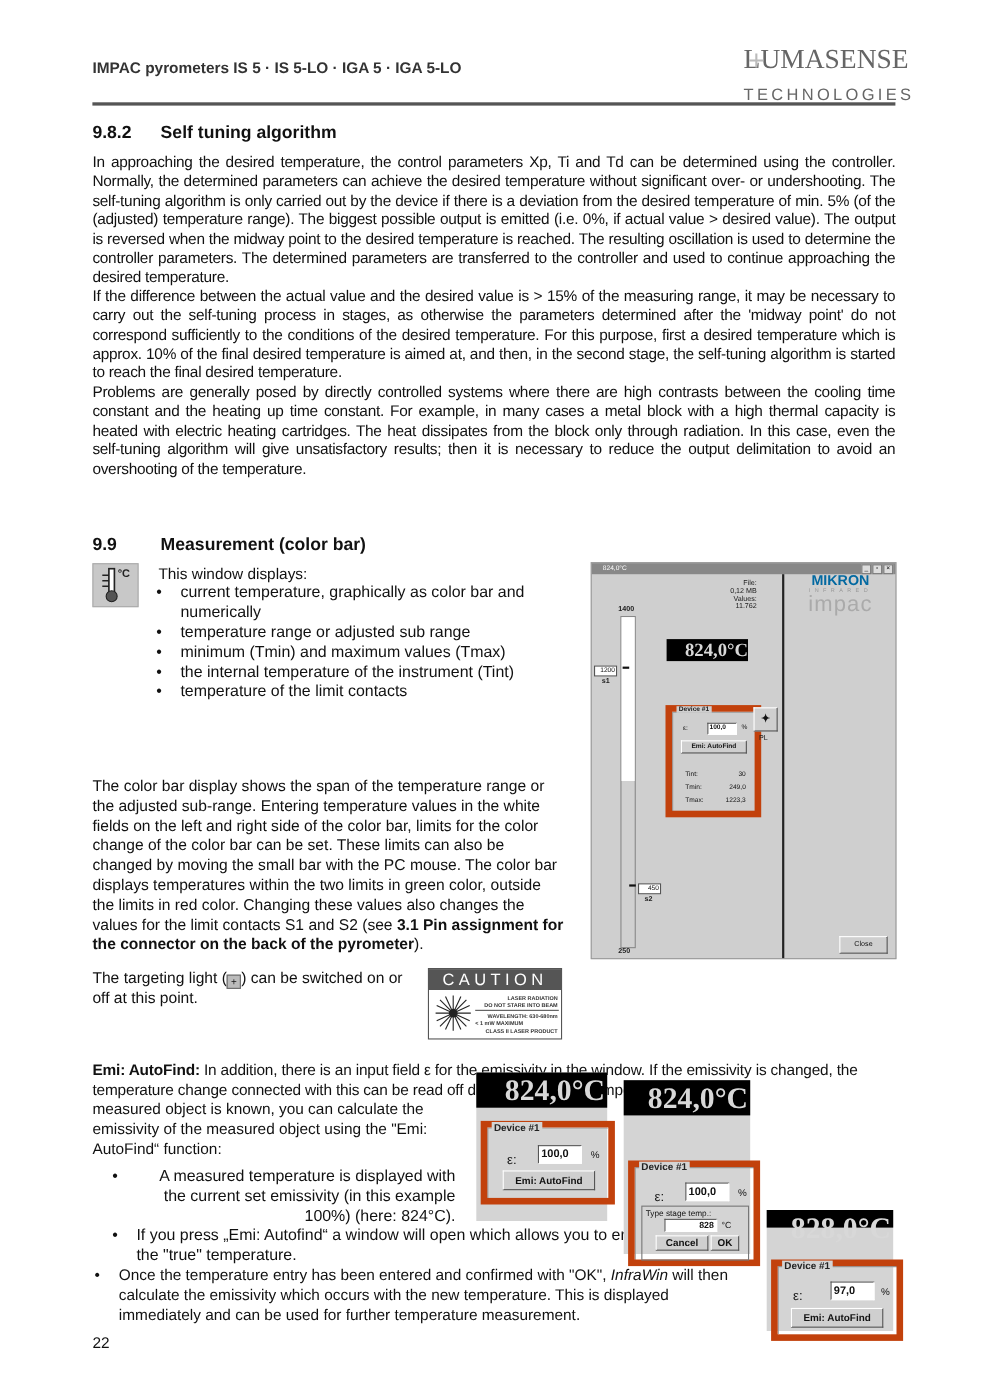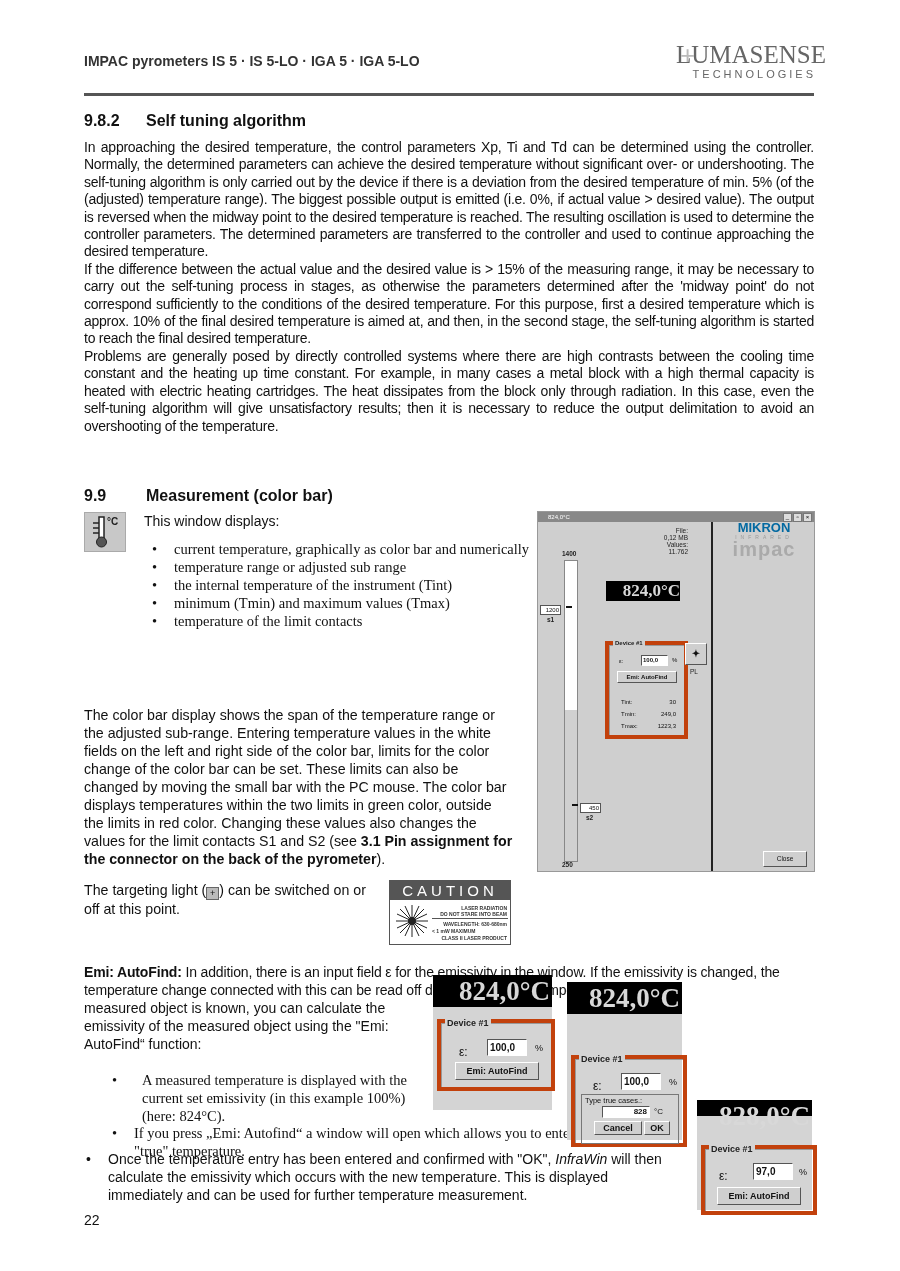--- a/index.html
+++ b/index.html
@@ -2,45 +2,45 @@
 <html><head>
 <meta charset="utf-8">
 <style>
   html, body { margin:0; padding:0; background:#fff; }
   body { width:900px; height:1271px; position:relative; overflow:hidden;
          font-family:"Liberation Sans", sans-serif; color:#111; }
   .abs { position:absolute; }
   .hdr-title { left:84px; top:53px; font-size:14px; font-weight:bold; color:#333; }
   .logo { left:676px; top:42px; width:140px; text-align:right; }
   .logo .brand { font-family:"Liberation Serif", serif; font-size:25px; color:#666; letter-spacing:0px; line-height:26px; }
-  .logo .tech { font-size:11px; letter-spacing:3px; color:#666; line-height:12px; }
+  .logo .tech { font-size:15px; letter-spacing:3px; color:#666; line-height:12px;margin-top:13px; }
   .logo .plus { position:absolute; left:4px; top:-2px; font-size:26px; color:#bbb; font-weight:100; }
   .hr { left:84px; top:93px; width:730px; height:3px; background:#555; }
   h3 { margin:0; font-size:16px; font-weight:bold; }
   .sec-num { display:inline-block; width:62px; }
   p.just { margin:0; font-size:14px; line-height:17.4px; text-align:justify; }
   .body1 { left:84px; top:139px; width:730px; }
   .txt { font-size:14px; line-height:18px; }
-  ul.bul { margin:10px; padding:0 0 0 20px; list-style:none;font-family:Liberation Serif, serif; }
+  ul.bul { margin:0; padding:0 0 0 20px; list-style:none; }
   ul.bul li { position:relative; padding-left:0; font-size:14.5px; line-height:18px; }
   ul.bul li::before { content:"\2022"; position:absolute; left:-22px; }
   .icon-therm { left:84px; top:512px; width:40px; height:38px; background:#c8c8c8; border:1px solid #aaa; }
   
   .win { left:537px; top:511px; width:276px; height:359px; background:#cfcfcf; border:1px solid #999; }
   .win-title { height:10px; background:#888; color:#fff; font-size:6px; line-height:10px; padding-left:10px; position:relative; }
   .win-btns { position:absolute; right:2px; top:1px; display:flex; gap:1px; }
   .win-btns span { width:7px; height:7px; background:#ddd; border:1px solid #777; font-size:6px; line-height:7px; color:#000; text-align:center; }
   .sep { position:absolute; left:173px; top:10px; width:2px; height:349px; background:#222; }
   .bar { position:absolute; left:26px; top:48px; width:12px; height:300px; border:1px solid #888; background:#d0d0d0; }
   .bar-fill { position:absolute; left:0; top:0; width:100%; background:#fff; }
   .lbl6 { position:absolute; font-size:6.5px; font-weight:bold; color:#222; }
   .smallbox { position:absolute; width:18px; height:8px; background:#fff; border:1px solid #555; font-size:6px; line-height:8px; text-align:right; padding-right:1px; }
   .tick { position:absolute; width:6px; height:2px; background:#111; }
   .bigtemp { background:#000; color:#d8d8d8; font-family:"Liberation Serif", serif; font-weight:bold; text-align:right; }
-  .group { position:absolute; border:4px solid #c2410c; box-shadow:inset 1px 1px 0 #999; }
+  .group { position:absolute; border:6px solid #c2410c; box-shadow:inset 1px 1px 0 #999; }
   .group-title { position:absolute; top:-5px; left:4px; background:#cfcfcf; padding:0 2px; font-weight:bold; color:#222; }
   .btn { position:absolute; background:#cfcfcf; border:1px solid; border-color:#fff #555 #555 #fff; text-align:center; color:#111; font-weight:bold; }
   .input { position:absolute; background:#fff; border:1px solid; border-color:#555 #fff #fff #555; font-weight:bold; color:#111; }
   .caution { left:389px; top:880px; width:120px; height:63px; border:1px solid #555; background:#fff; }
   .caution .top { background:#555; color:#fff; font-size:15px; letter-spacing:4px; text-align:center; height:19px; line-height:19px; }
   .caution .l { position:absolute; font-size:5px; font-weight:bold; color:#333; text-align:right; right:3px; }
   .mini { position:absolute; background:#d4d4d4; }
   .pagenum { left:84px; top:1212px; font-size:14px; }
 </style>
 </head>
@@ -75,22 +75,22 @@
     <line x1="8" y1="15" x2="14" y2="15" stroke="#222" stroke-width="1.5"></line>
     <line x1="8" y1="20" x2="14" y2="20" stroke="#222" stroke-width="1.5"></line>
     <text x="22" y="12" font-size="10" font-weight="bold" fill="#222" font-family="Liberation Sans, sans-serif">°C</text>
   </svg>
 </div>
 
 <div class="abs txt" style="left:144px; top:512px;">This window displays:</div>
 <ul class="abs bul" style="left:144px; top:530px; width:370px;">
   <li>current temperature, graphically as color bar and numerically</li>
   <li>temperature range or adjusted sub range</li>
+  <li>minimum (Tmin) and maximum values (Tmax)</li>
   <li>the internal temperature of the instrument (Tint)</li>
-  <li>minimum (Tmin) and maximum values (Tmax)</li>
   <li>temperature of the limit contacts</li>
 </ul>
 
 <div class="abs txt" style="left:84px; top:706px; width:430px; font-size:14.2px;"><span>The color bar display shows the span of the temperature range or the adjusted sub-range. Entering temperature values in the white fields on the left and right side of the color bar, limits for the color change of the color bar can be set. These limits can also be changed by moving the small bar with the PC mouse. The color bar displays temperatures within the two limits in green color, outside the limits in red color. Changing these values also changes the values for the limit contacts S1 and S2 (see </span><b>3.1 Pin assignment for the connector on the back of the pyrometer</b><span>).</span></div>
 
 <div class="abs txt" style="left:84px; top:881px; width:295px; font-size:14.2px;"><span>The targeting light (</span><span style="display:inline-block;width:11px;height:11px;background:#bbb;border:1px solid #666;font-size:9px;line-height:11px;text-align:center;vertical-align:-1px;">+</span><span>) can be switched on or off at this point.</span></div>
 
 <div class="abs caution">
   <div class="top">CAUTION</div>
   <svg class="abs" style="left:4px; top:22px;" width="36" height="36" viewBox="0 0 36 36">
@@ -157,31 +157,31 @@
     <div class="abs" style="right:8px; top:66px;">249,0</div>
     <div class="abs" style="left:12px; top:78px;">Tmax:</div>
     <div class="abs" style="right:8px; top:78px;">1223,3</div>
   </div>
   <div class="btn" style="left:147px; top:131px; width:20px; height:20px; line-height:20px; font-size:10px;">✦</div>
   <div class="lbl6" style="left:152px; top:156px; font-weight:normal;">PL</div>
 
   <div class="abs" style="left:180px; top:8px; width:92px; text-align:center;">
     <div style="font-size:13px; font-weight:bold; color:#0369a1;">MIKRON</div>
     <div style="font-size:5px; letter-spacing:4px; color:#999; margin-top:-1px;">INFRARED</div>
-    <div style="font-size:20px; font-weight:bold; color:#aaa; line-height:18px; letter-spacing:1px;">impac</div>
+    <div style="font-size:20px; font-weight:normal; color:#aaa; line-height:18px; letter-spacing:1px;">impac</div>
   </div>
 
   <div class="sep"></div>
   <div class="btn" style="left:225px; top:339px; width:42px; height:14px; line-height:14px; font-size:6.5px; font-weight:normal;">Close</div>
 </div>
 
 <div class="abs txt" style="left:84px; top:963px; width:735px; font-size:14px; letter-spacing:-0.15px;"><b>Emi: AutoFind:</b><span> In addition, there is an input field ε for the emissivity in the window. If the emissivity is changed, the temperature change connected with this can be read off directly. If the true temperature of the</span></div>
 <div class="abs txt" style="left:84px; top:999px; width:330px; font-size:14px;">measured object is known, you can calculate the emissivity of the measured object using the "Emi: AutoFind“ function:</div>
 
-<ul class="abs bul" style="left:104px; top:1061px; width:290px;">
+<ul class="abs bul" style="left:104px; top:1061px; width:290px;text-align:right;">
   <li style="padding-left:8px;">A measured temperature is displayed with the current set emissivity (in this example 100%) (here: 824°C).</li>
 </ul>
 <ul class="abs bul" style="left:104px; top:1114px; width:470px;">
   <li>If you press „Emi: Autofind“ a window will open which allows you to enter the "true" temperature.</li>
 </ul>
 <div class="abs" style="left:84px; top:1150px; width:600px; font-size:14px; line-height:18px; padding-left:24px; box-sizing:border-box;">
   <span style="position:absolute; left:2px;">•</span><span>Once the temperature entry has been entered and confirmed with "OK", </span><i>InfraWin</i><span> will then calculate the emissivity which occurs with the new temperature. This is displayed immediately and can be used for further temperature measurement.</span>
 </div>
 
 <div class="abs mini" style="left:433px; top:975px; width:119px; height:135px;">
@@ -196,21 +196,21 @@
 </div>
 
 <div class="abs mini" style="left:567px; top:982px; width:115px; height:158px;">
   <div class="abs bigtemp" style="left:0; top:0; width:113px; height:32px; font-size:27px; line-height:32px; padding-right:2px;">824,0°C</div>
   <div class="group" style="left:4px; top:73px; width:108px; height:84px; font-size:9px;">
     <div class="group-title" style="background:#d4d4d4;">Device #1</div>
     <div class="abs" style="left:18px; top:20px; font-size:12px;">ε:</div>
     <div class="input" style="left:46px; top:14px; width:36px; height:15px; line-height:15px; font-size:10px; padding-left:2px;">100,0</div>
     <div class="abs" style="left:94px; top:18px;">%</div>
     <div class="abs" style="left:6px; top:35px; width:96px; height:48px; border:1px solid #777;">
-      <div class="abs" style="left:3px; top:1px; font-size:7.5px; font-weight:normal;">Type true cases.:</div>
+      <div class="abs" style="left:3px; top:1px; font-size:7.5px; font-weight:normal;">Type stage temp.:</div>
       <div class="input" style="left:20px; top:11px; width:44px; height:10px; line-height:10px; font-size:8px; text-align:right; padding-right:2px;">828</div>
       <div class="abs" style="left:72px; top:12px; font-size:8px;">°C</div>
       <div class="btn" style="left:12px; top:26px; width:46px; height:12px; line-height:12px;">Cancel</div>
       <div class="btn" style="left:62px; top:26px; width:24px; height:12px; line-height:12px;">OK</div>
     </div>
   </div>
 </div>
 
 <div class="abs mini" style="left:697px; top:1100px; width:115px; height:110px;">
   <div class="abs bigtemp" style="left:0; top:0; width:113px; height:16px; font-size:27px; line-height:32px; padding-right:2px;">828,0°C</div>

